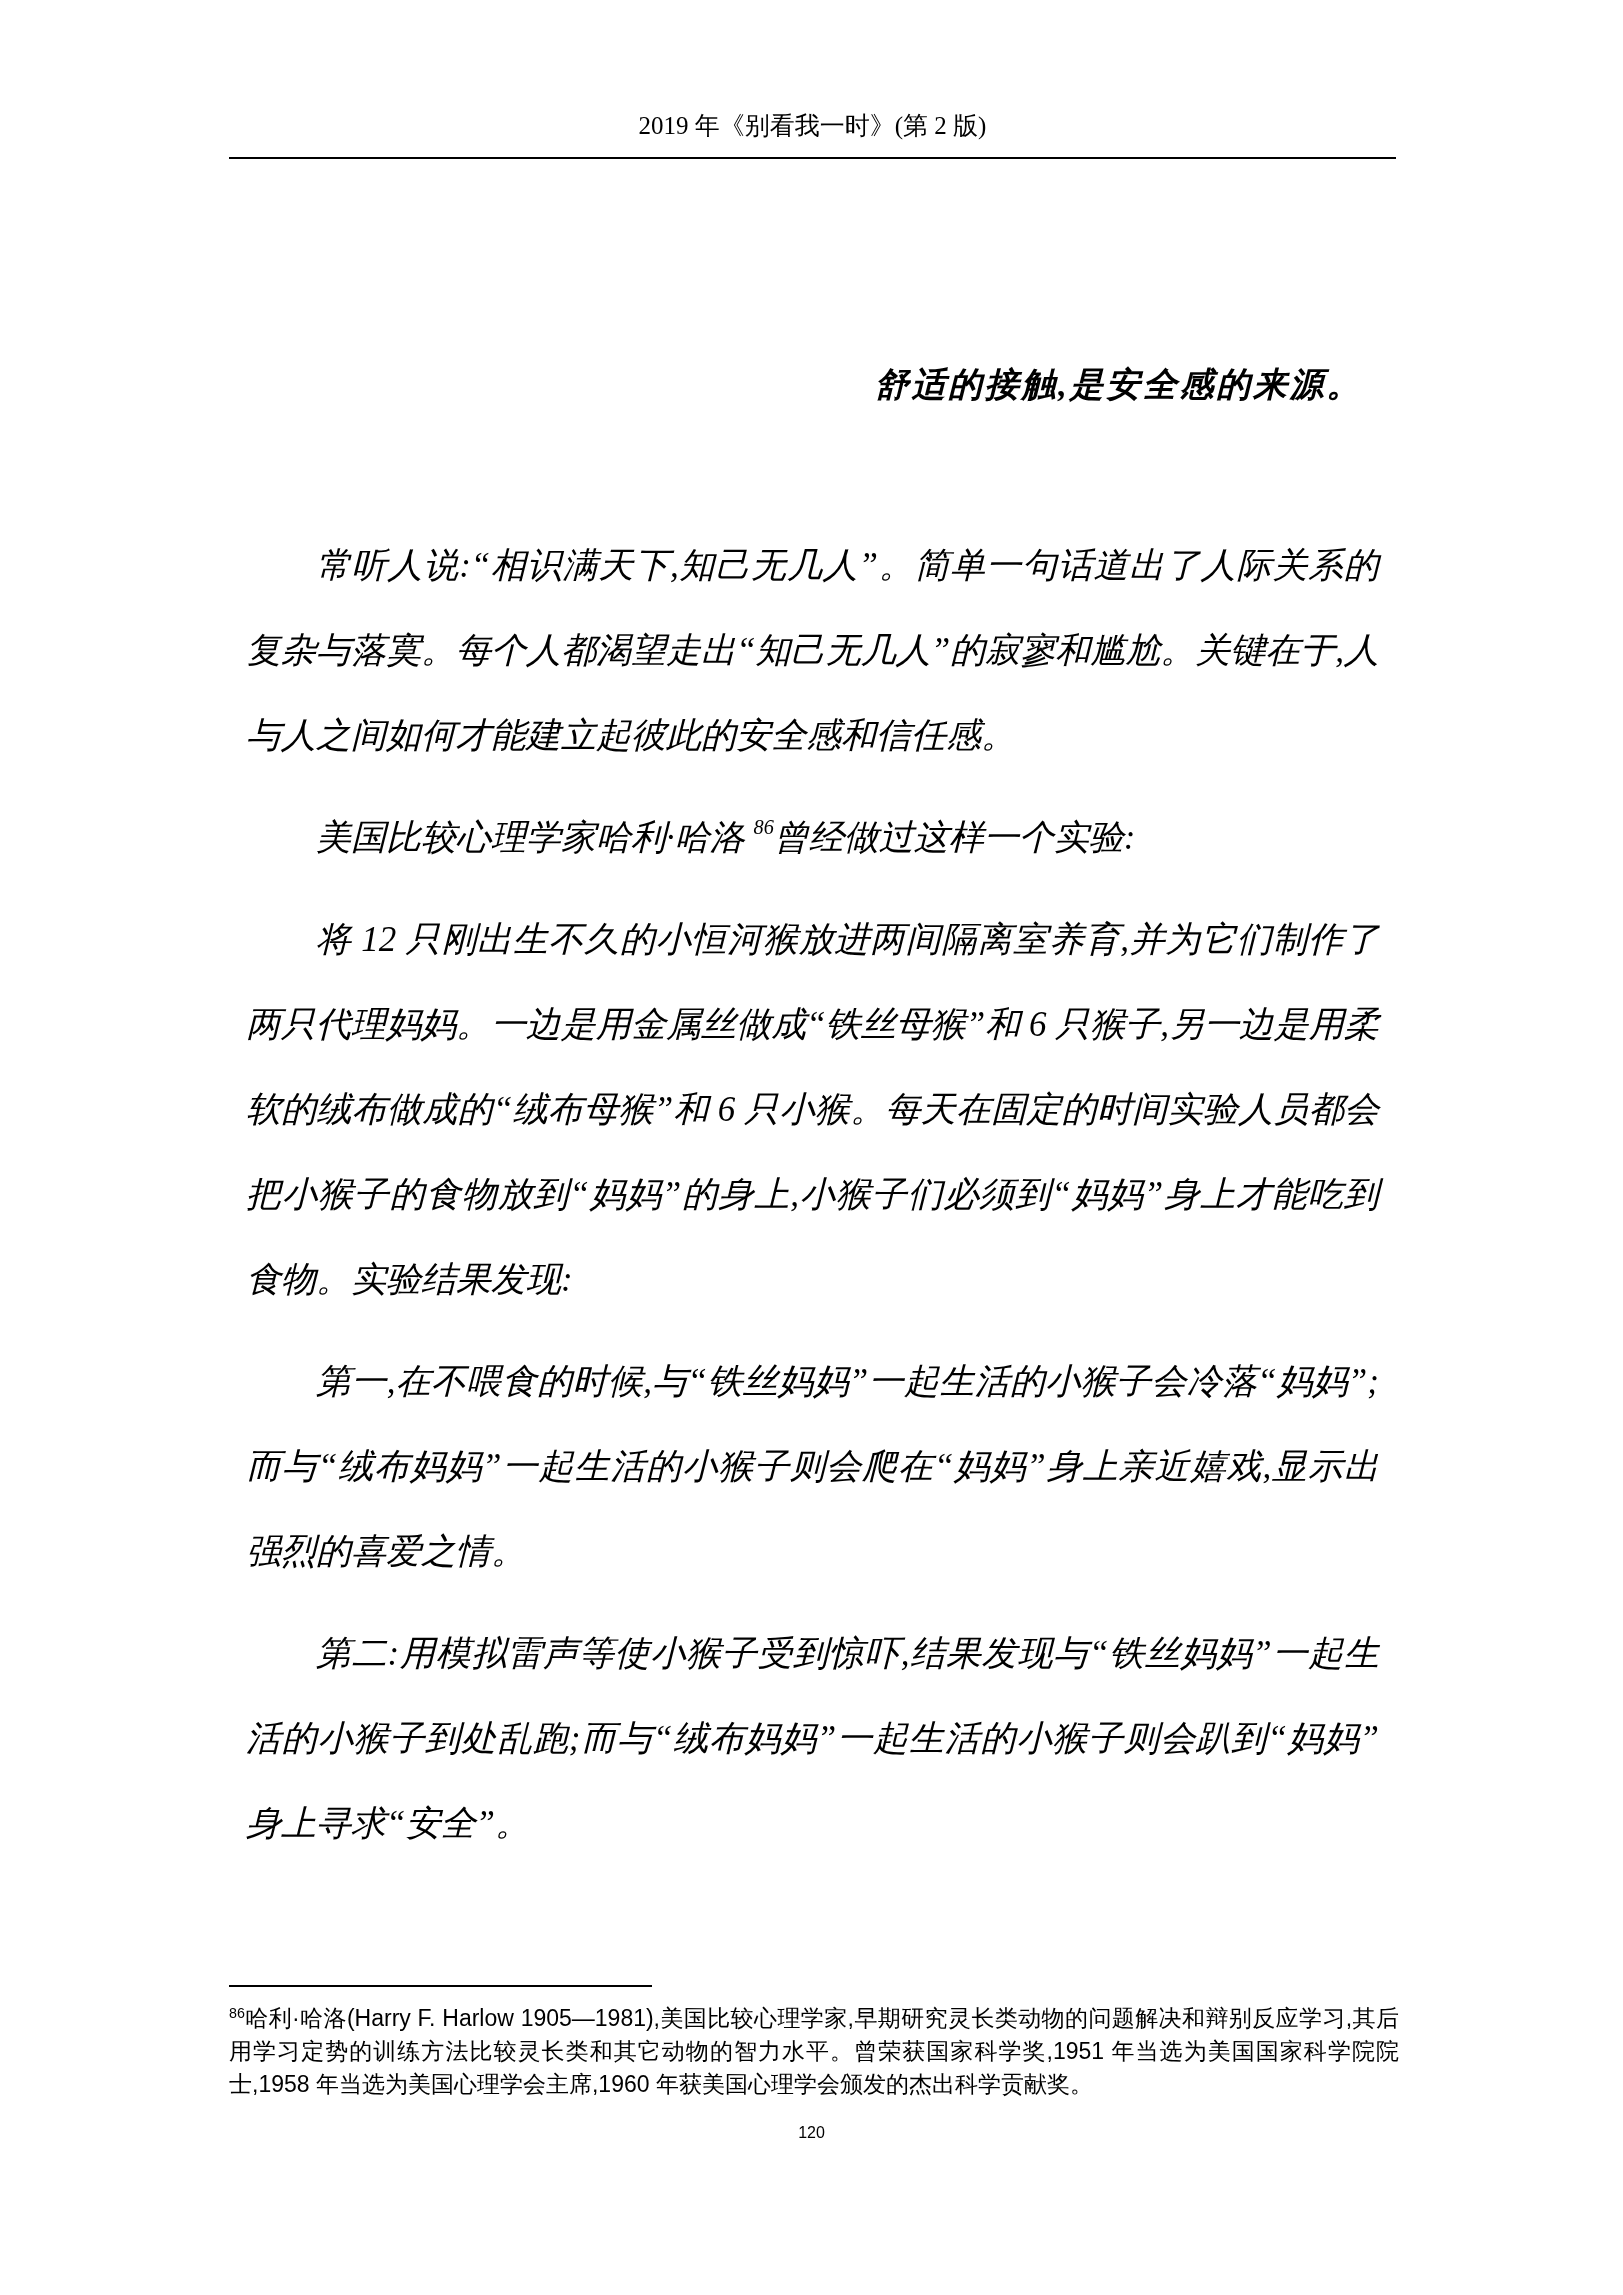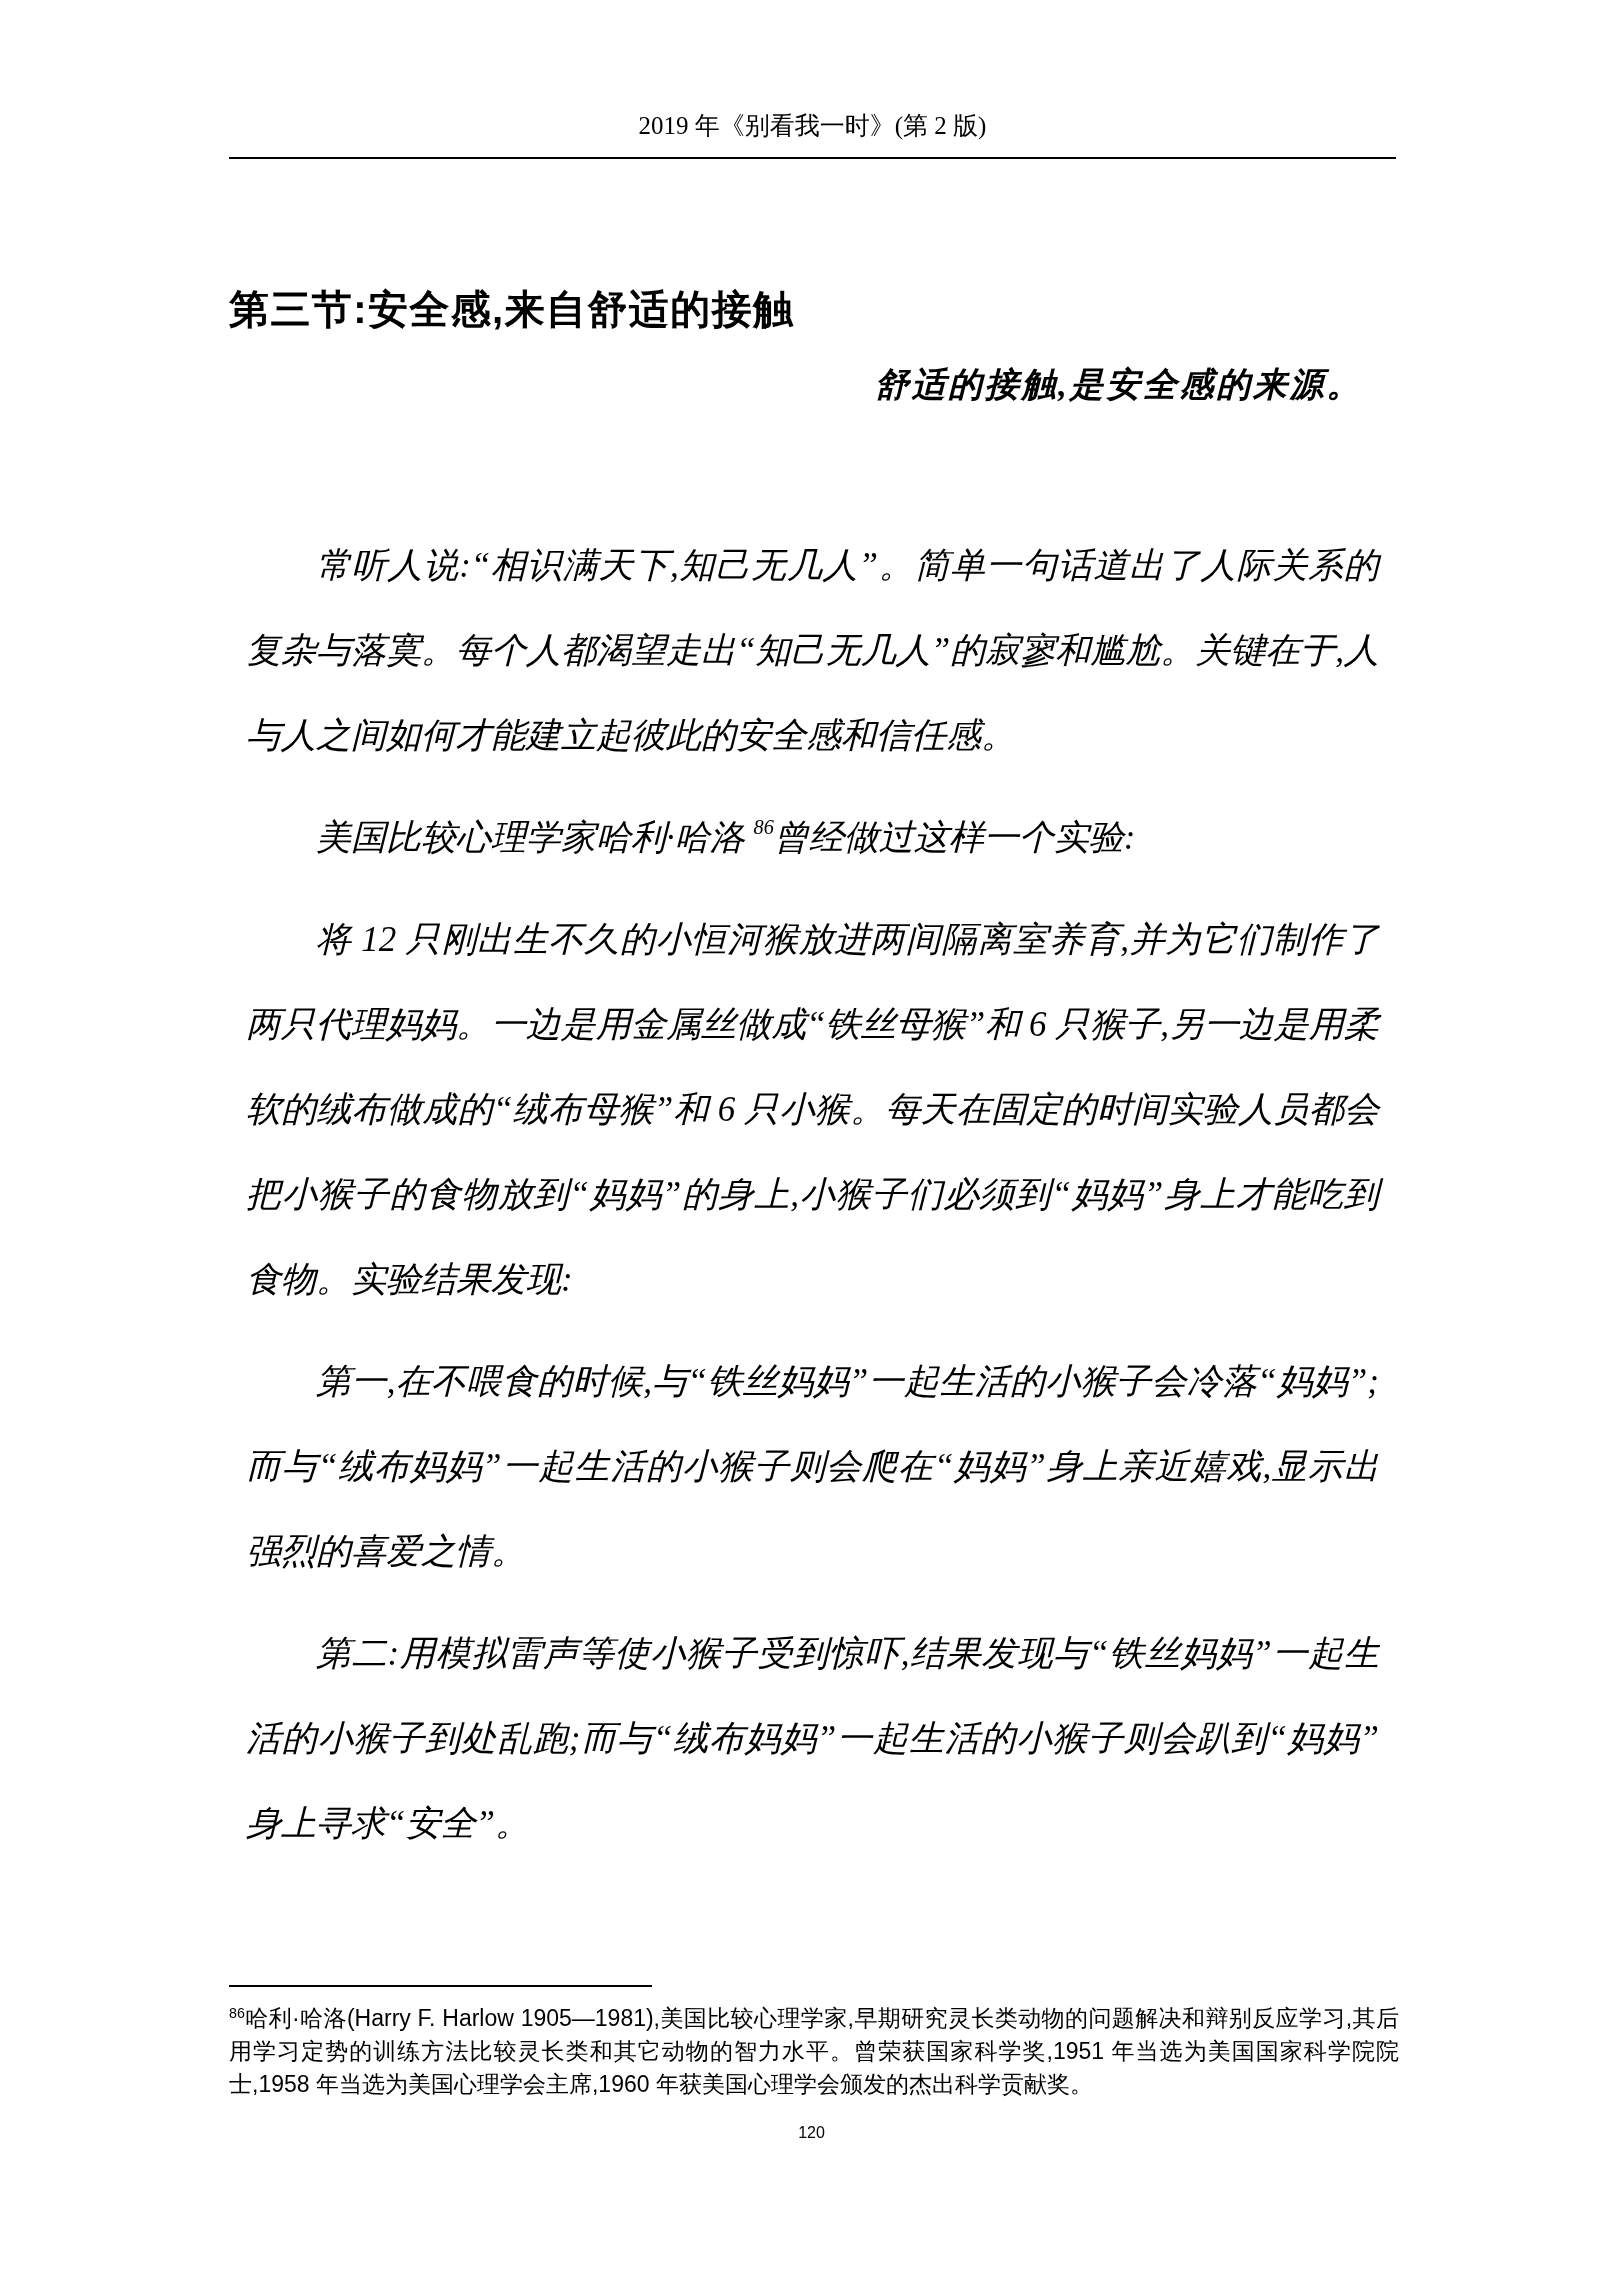--- a/index.html
+++ b/index.html
@@ -114,21 +114,20 @@
 </style>
 </head>
 <body>
 
 <div class="page">
 
   <header class="page-header">
     <span>2019 年《别看我一时》(第 2 版)</span>
   </header>
 
-  <h1 class="section-title">第三节:安全感,来自舒适的接触</h1>
 
   <div class="epigraph">舒适的接触,是安全感的来源。</div>
 
   <main class="body-text">
       <p class="para"><span>常听人说:“相识满天下,知己无几人”。简单一句话道出了人际关系的复杂与落寞。每个人都渴望走出“知己无几人”的寂寥和尴尬。关键在于,人与人之间如何才能建立起彼此的安全感和信任感。</span></p>
       <p class="para"><span>美国比较心理学家哈利·哈洛 </span><sup>86</sup><span>曾经做过这样一个实验:</span></p>
       <p class="para"><span>将 12 只刚出生不久的小恒河猴放进两间隔离室养育,并为它们制作了两只代理妈妈。一边是用金属丝做成“铁丝母猴”和 6 只猴子,另一边是用柔软的绒布做成的“绒布母猴”和 6 只小猴。每天在固定的时间实验人员都会把小猴子的食物放到“妈妈”的身上,小猴子们必须到“妈妈”身上才能吃到食物。实验结果发现:</span></p>
       <p class="para"><span>第一,在不喂食的时候,与“铁丝妈妈”一起生活的小猴子会冷落“妈妈”;而与“绒布妈妈”一起生活的小猴子则会爬在“妈妈”身上亲近嬉戏,显示出强烈的喜爱之情。</span></p>
       <p class="para"><span>第二:用模拟雷声等使小猴子受到惊吓,结果发现与“铁丝妈妈”一起生活的小猴子到处乱跑;而与“绒布妈妈”一起生活的小猴子则会趴到“妈妈”身上寻求“安全”。</span></p>
     </main>

